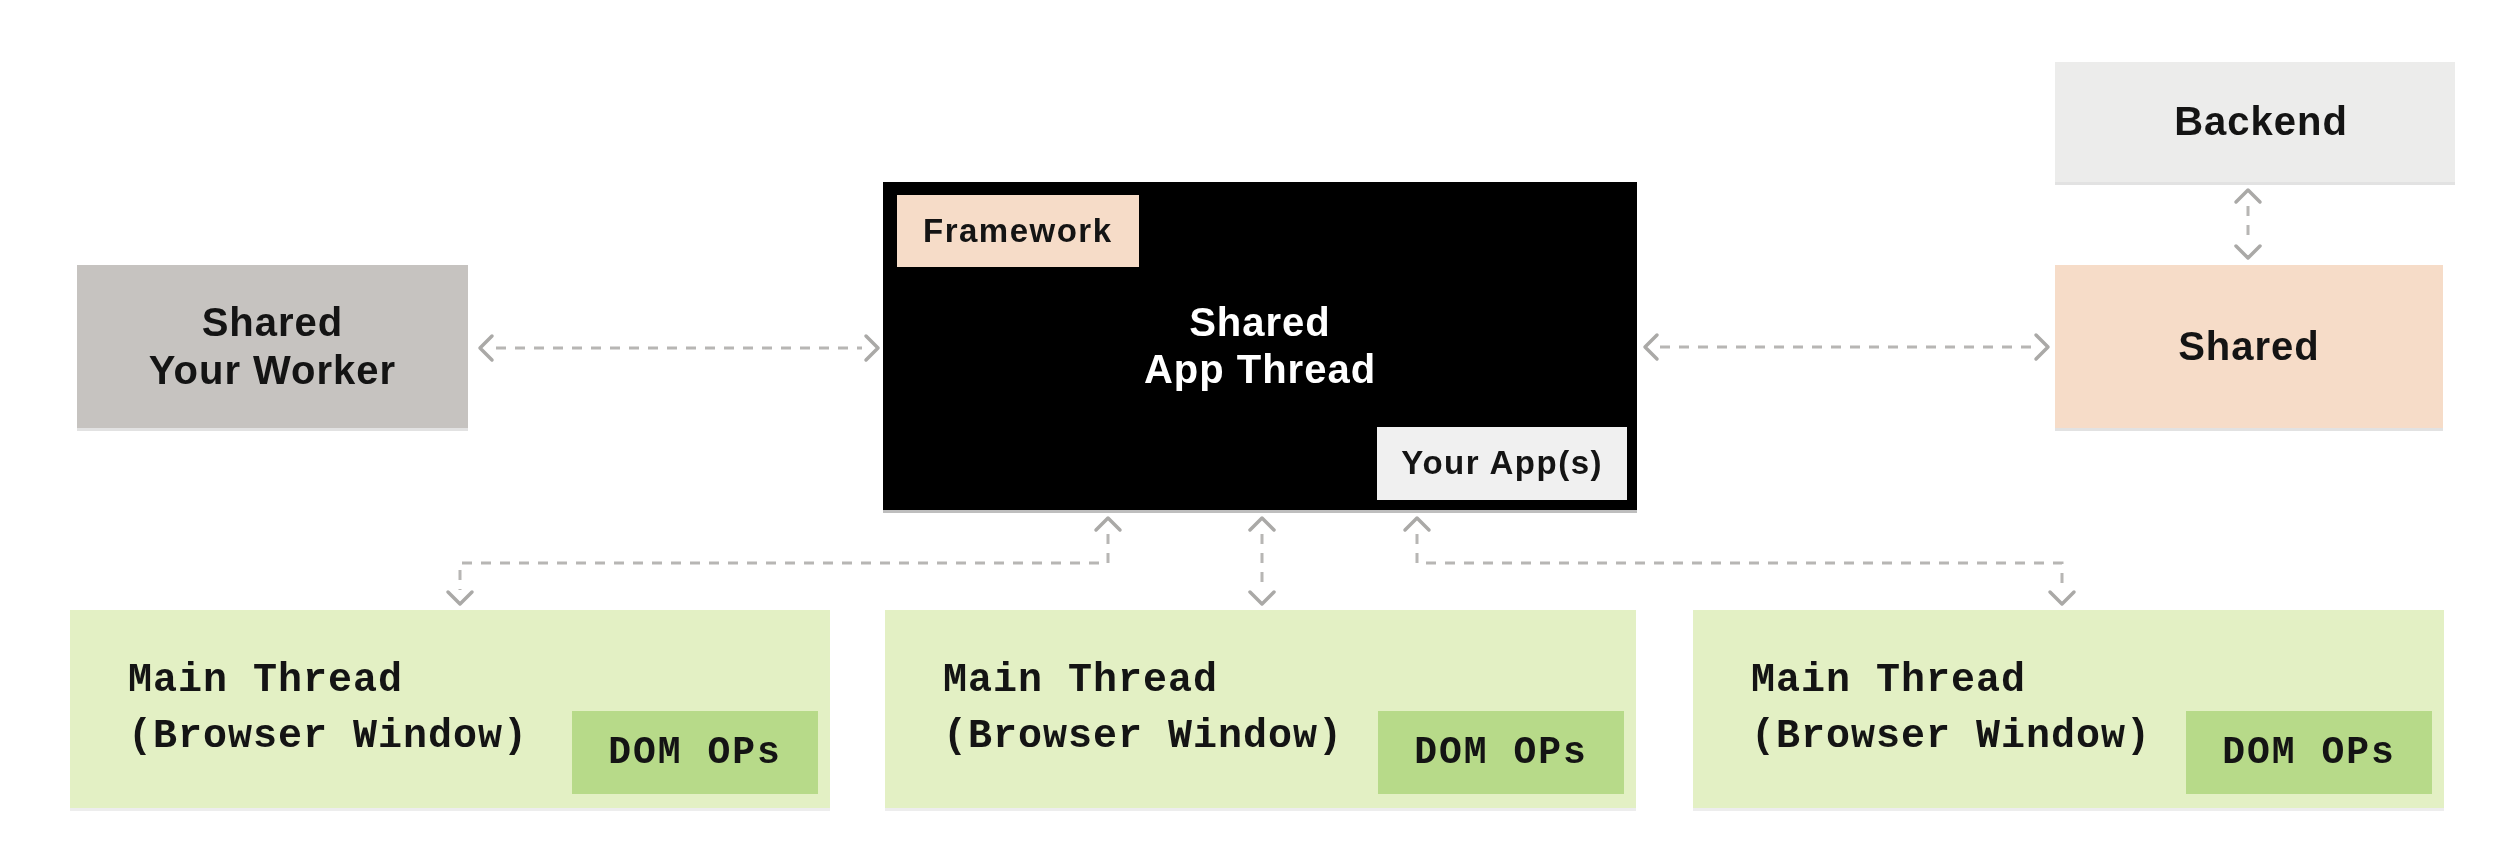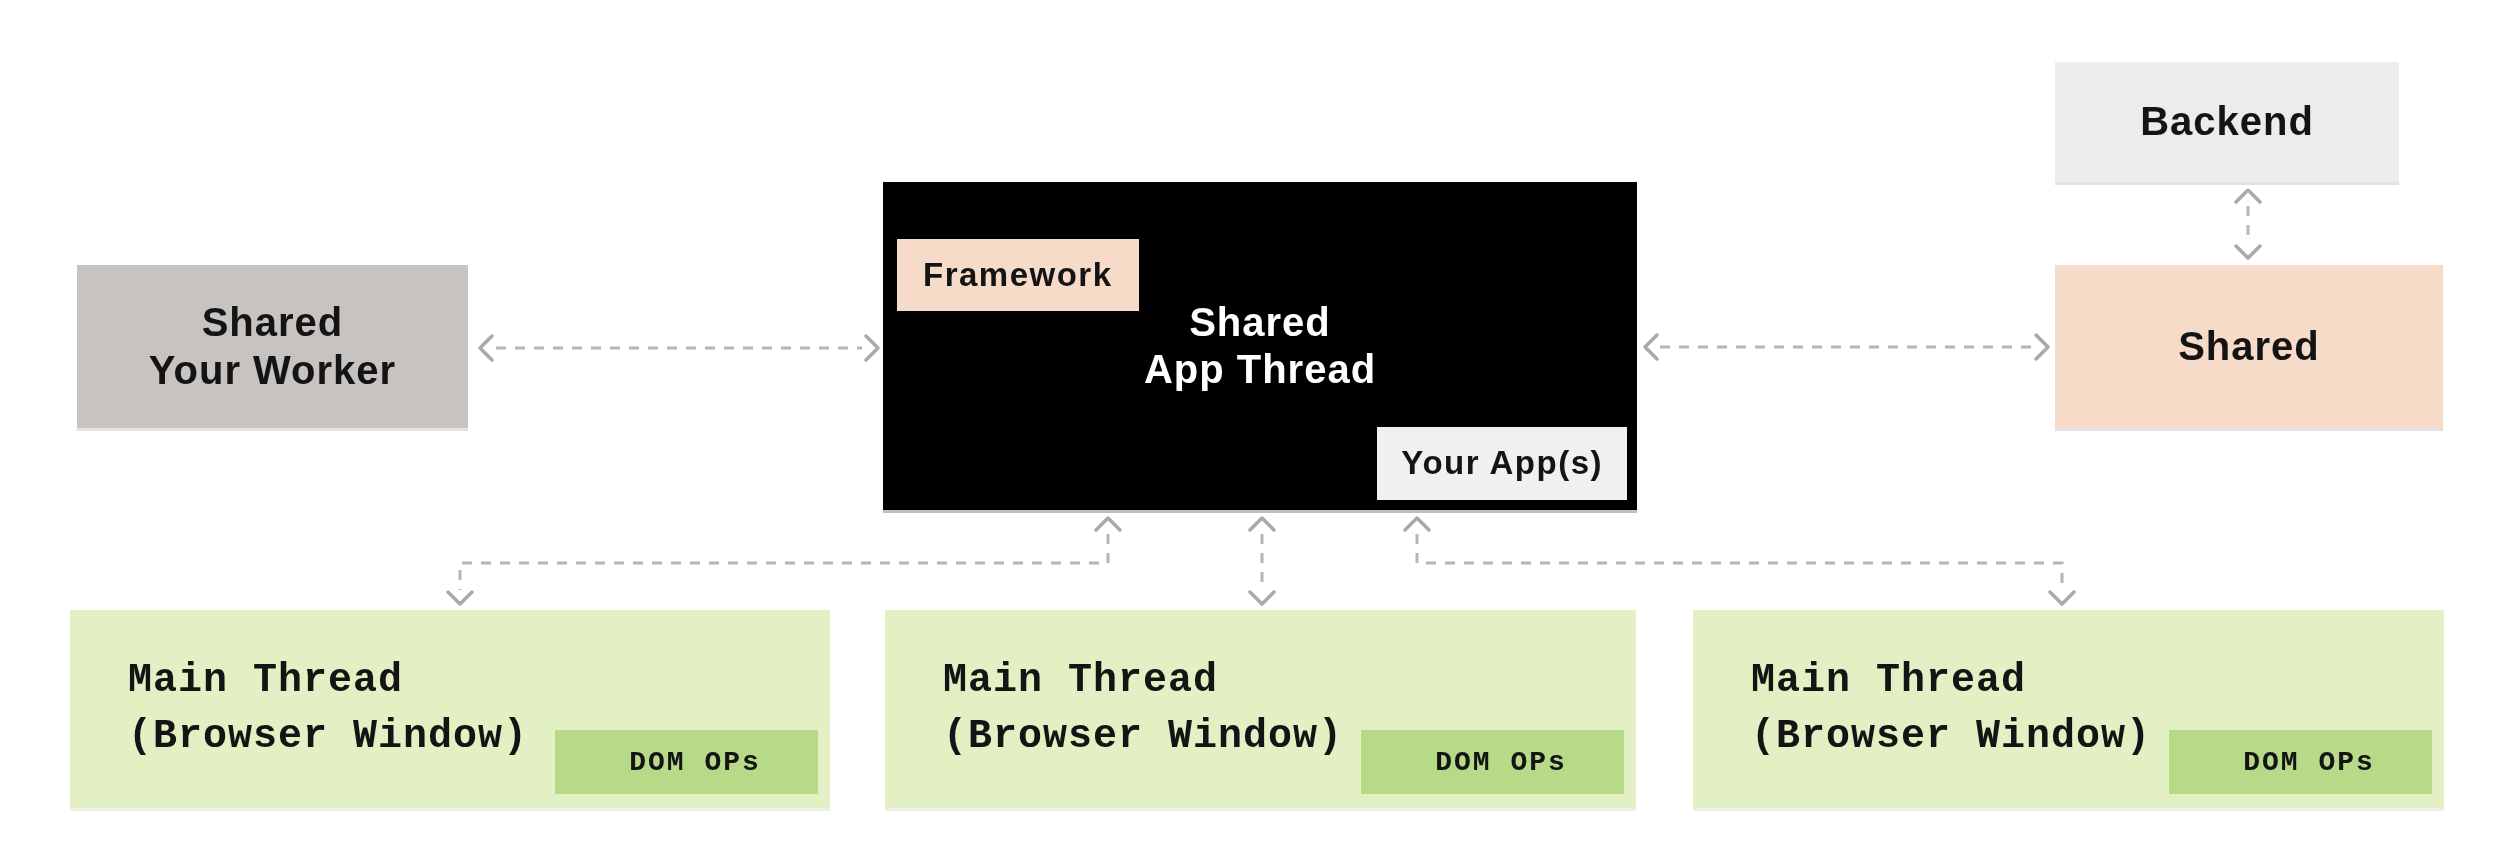--- a/index.html
+++ b/index.html
@@ -14,51 +14,50 @@
   .node{
     position:absolute;
     display:flex;flex-direction:column;align-items:center;justify-content:center;
     text-align:center;
     font-size:40px;font-weight:700;letter-spacing:1px;line-height:1.18;
     box-shadow:0 3px 0 rgba(20,20,20,.12);
   }
   .node .line{white-space:nowrap;}
   #vdom-worker{left:77px;top:265px;width:391px;height:163px;background:var(--gray-node,#c6c3c0);}
   #app-worker{left:883px;top:182px;width:754px;height:328px;background:var(--black-node,#000);color:#ffffff;box-shadow:0 3px 0 rgba(20,20,20,.28);}
-  #backend{left:2055px;top:62px;width:344px;height:120px;background:var(--lightgray-node,#ececeb);}
+  #backend{left:2055px;top:62px;width:388px;height:120px;background:var(--lightgray-node,#ececeb);padding-left:12px;}
   #data-worker{left:2055px;top:265px;width:388px;height:163px;background:var(--peach,#f6dcc8);}
   .badge{
     position:absolute;
     display:flex;align-items:center;justify-content:center;
     font-size:33px;font-weight:700;letter-spacing:1.5px;color:var(--text,#141414);
     white-space:nowrap;
   }
-  #framework-badge{left:14px;top:13px;height:72px;padding:0 26px;background:var(--peach,#f6dcc8);margin-top:44px;}
+  #framework-badge{left:14px;top:13px;height:72px;padding:0 26px;background:var(--peach,#f6dcc8);}
   #your-apps-badge{right:10px;bottom:10px;height:73px;padding:0 24px;background:var(--white-badge,#f0f0f0);}
   .main-thread{
     position:absolute;top:610px;height:198px;
     background:var(--green,#e3f0c4);
     box-shadow:0 3px 0 rgba(20,20,20,.08);
     font-family:Liberation Mono, monospace;
   }
   #main-thread-1{left:70px;width:760px;}
   #main-thread-2{left:885px;width:751px;}
   #main-thread-3{left:1693px;width:751px;}
   .mt-label{
     position:absolute;left:58px;top:50%;transform:translateY(-50%);
     font-size:40px;font-weight:700;letter-spacing:1px;line-height:1.4;
     white-space:nowrap;
   }
   .dom-ops{
-    position:absolute;right:12px;bottom:14px;width:246px;height:64px;
+    position:absolute;right:12px;bottom:14px;width:246px;height:83px;
     background:var(--green-dark,#b7da89);
     display:flex;align-items:center;justify-content:center;
-    font-size:28px;font-weight:700;letter-spacing:2px;
+    font-size:38px;font-weight:700;letter-spacing:2px;
     white-space:nowrap;
-    padding-left:17px;
   }
   .connector-layer{position:absolute;left:0;top:0;width:2518px;height:868px;pointer-events:none;}
   .dash{stroke:var(--arrow,#b7b6b4);stroke-width:3;fill:none;stroke-dasharray:10 9;}
   .chev{stroke:var(--arrow-head,#aaa9a7);stroke-width:3.5;fill:none;stroke-linecap:round;stroke-linejoin:round;}
 </style>
 </head>
 <body>
 
 <div class="canvas">
 

